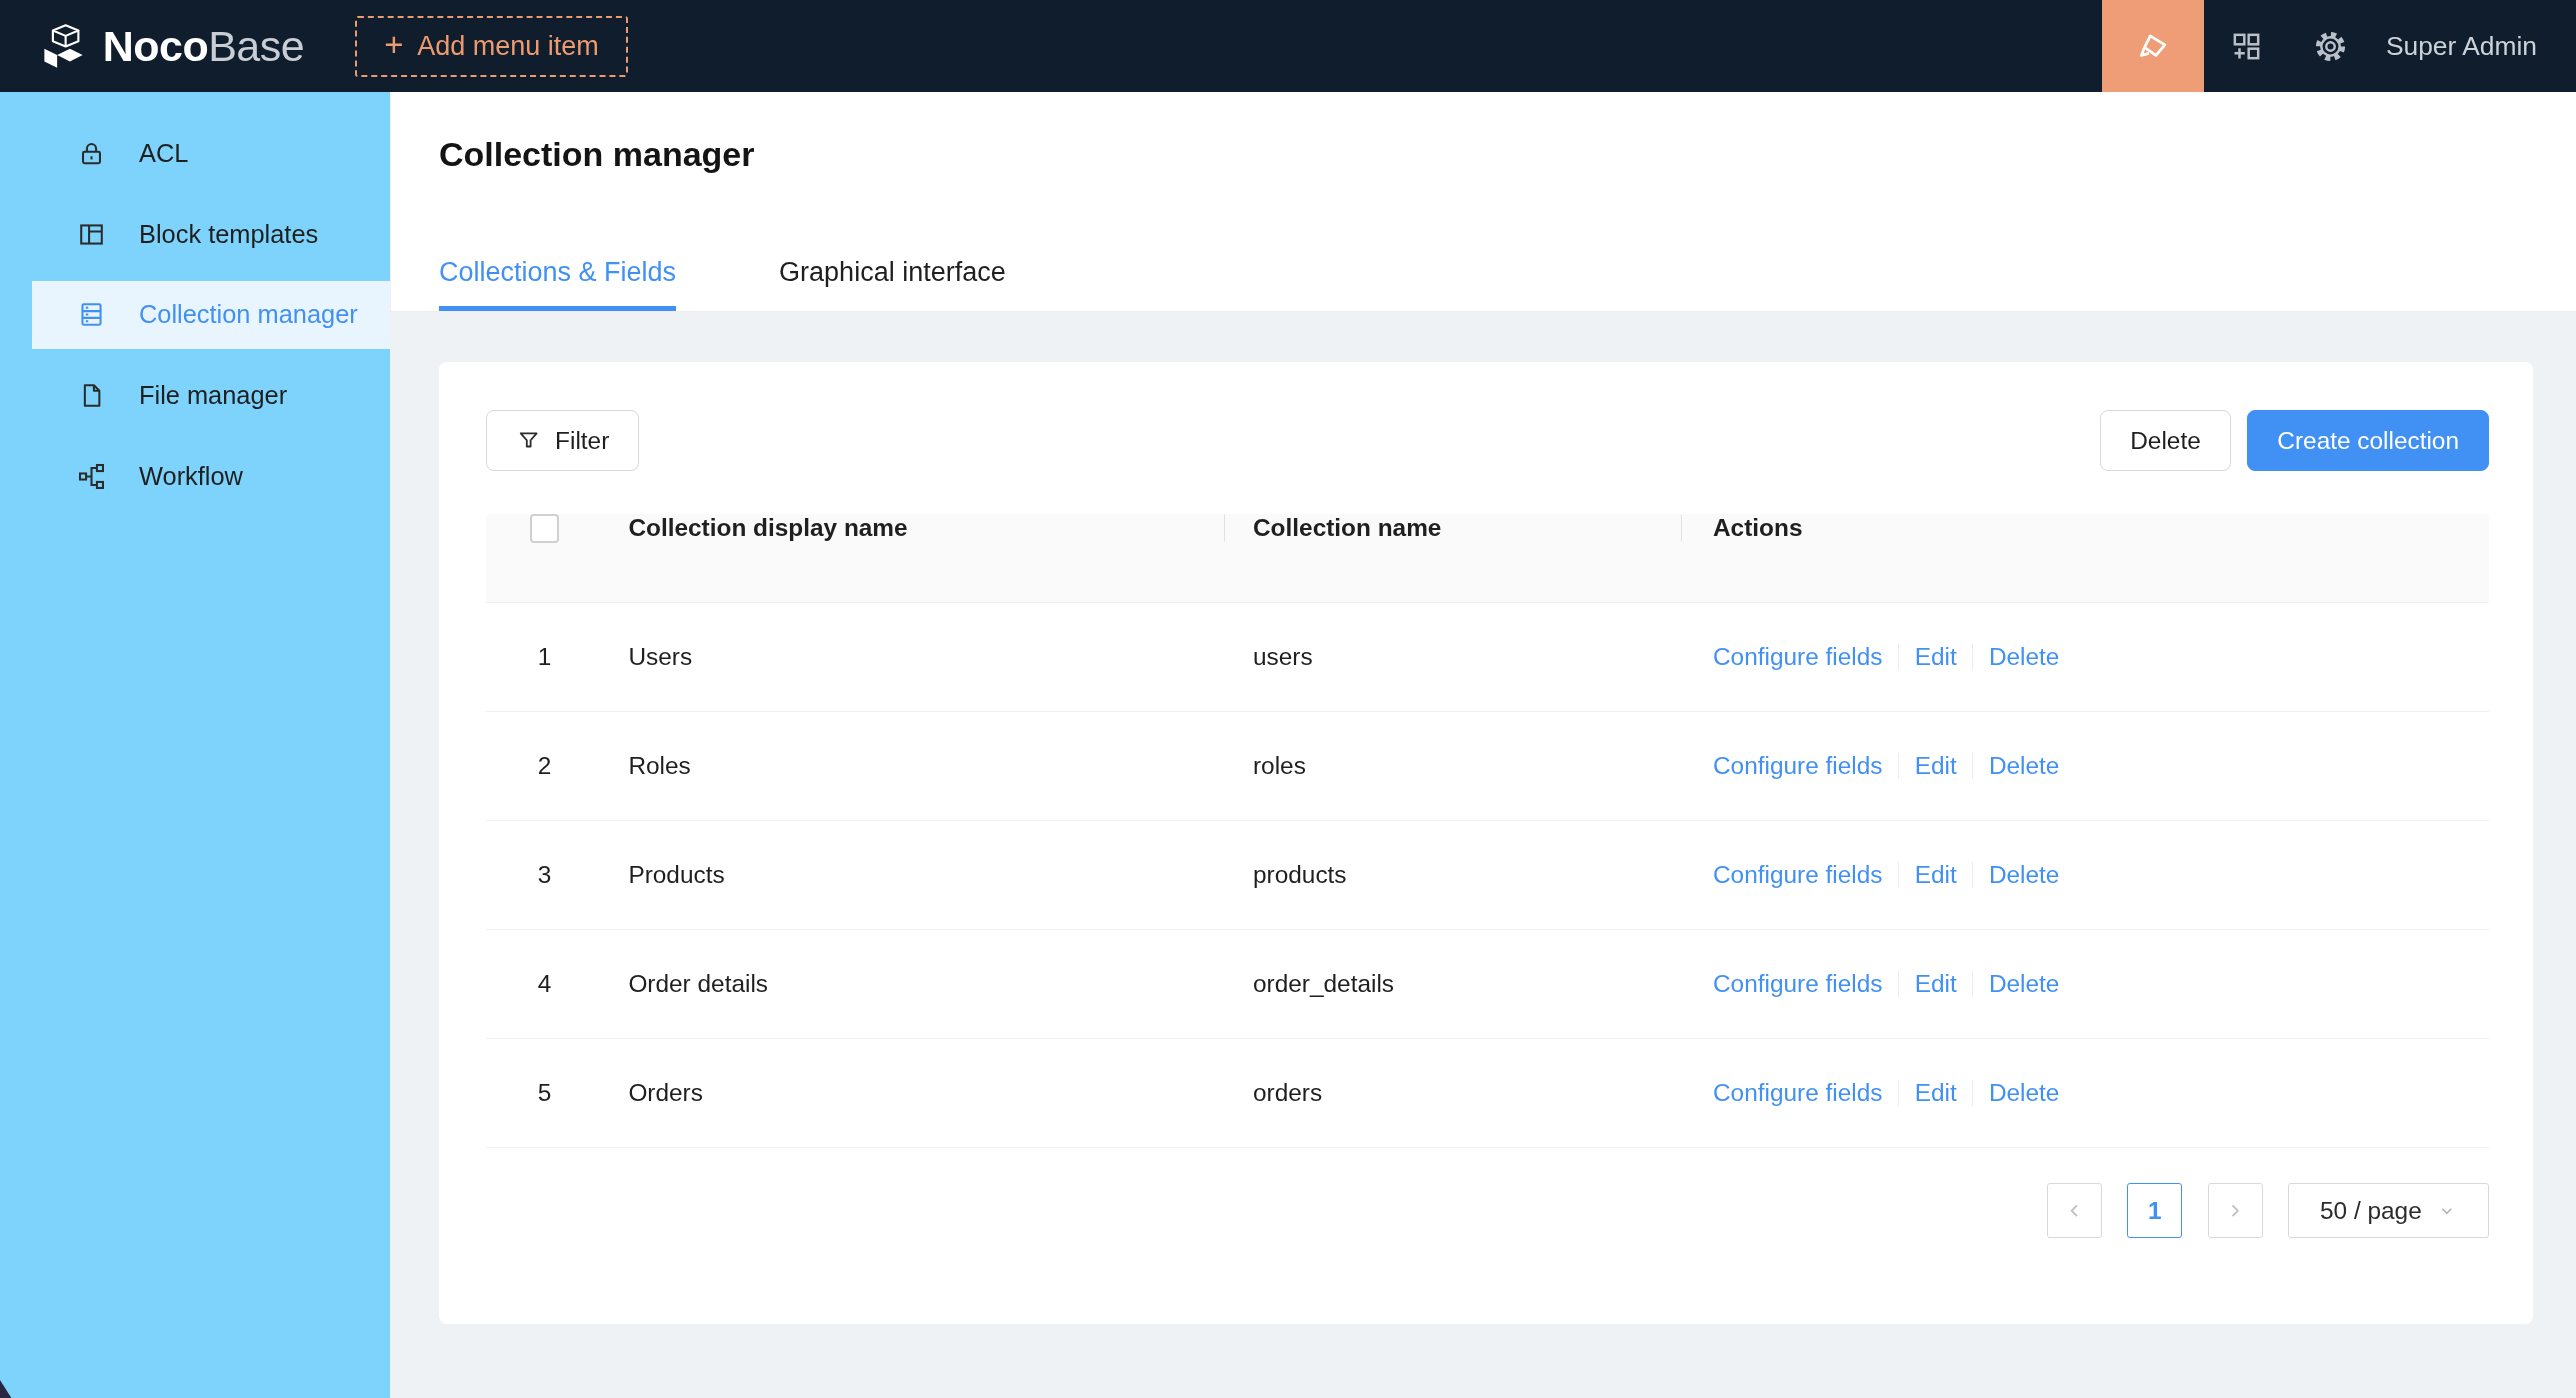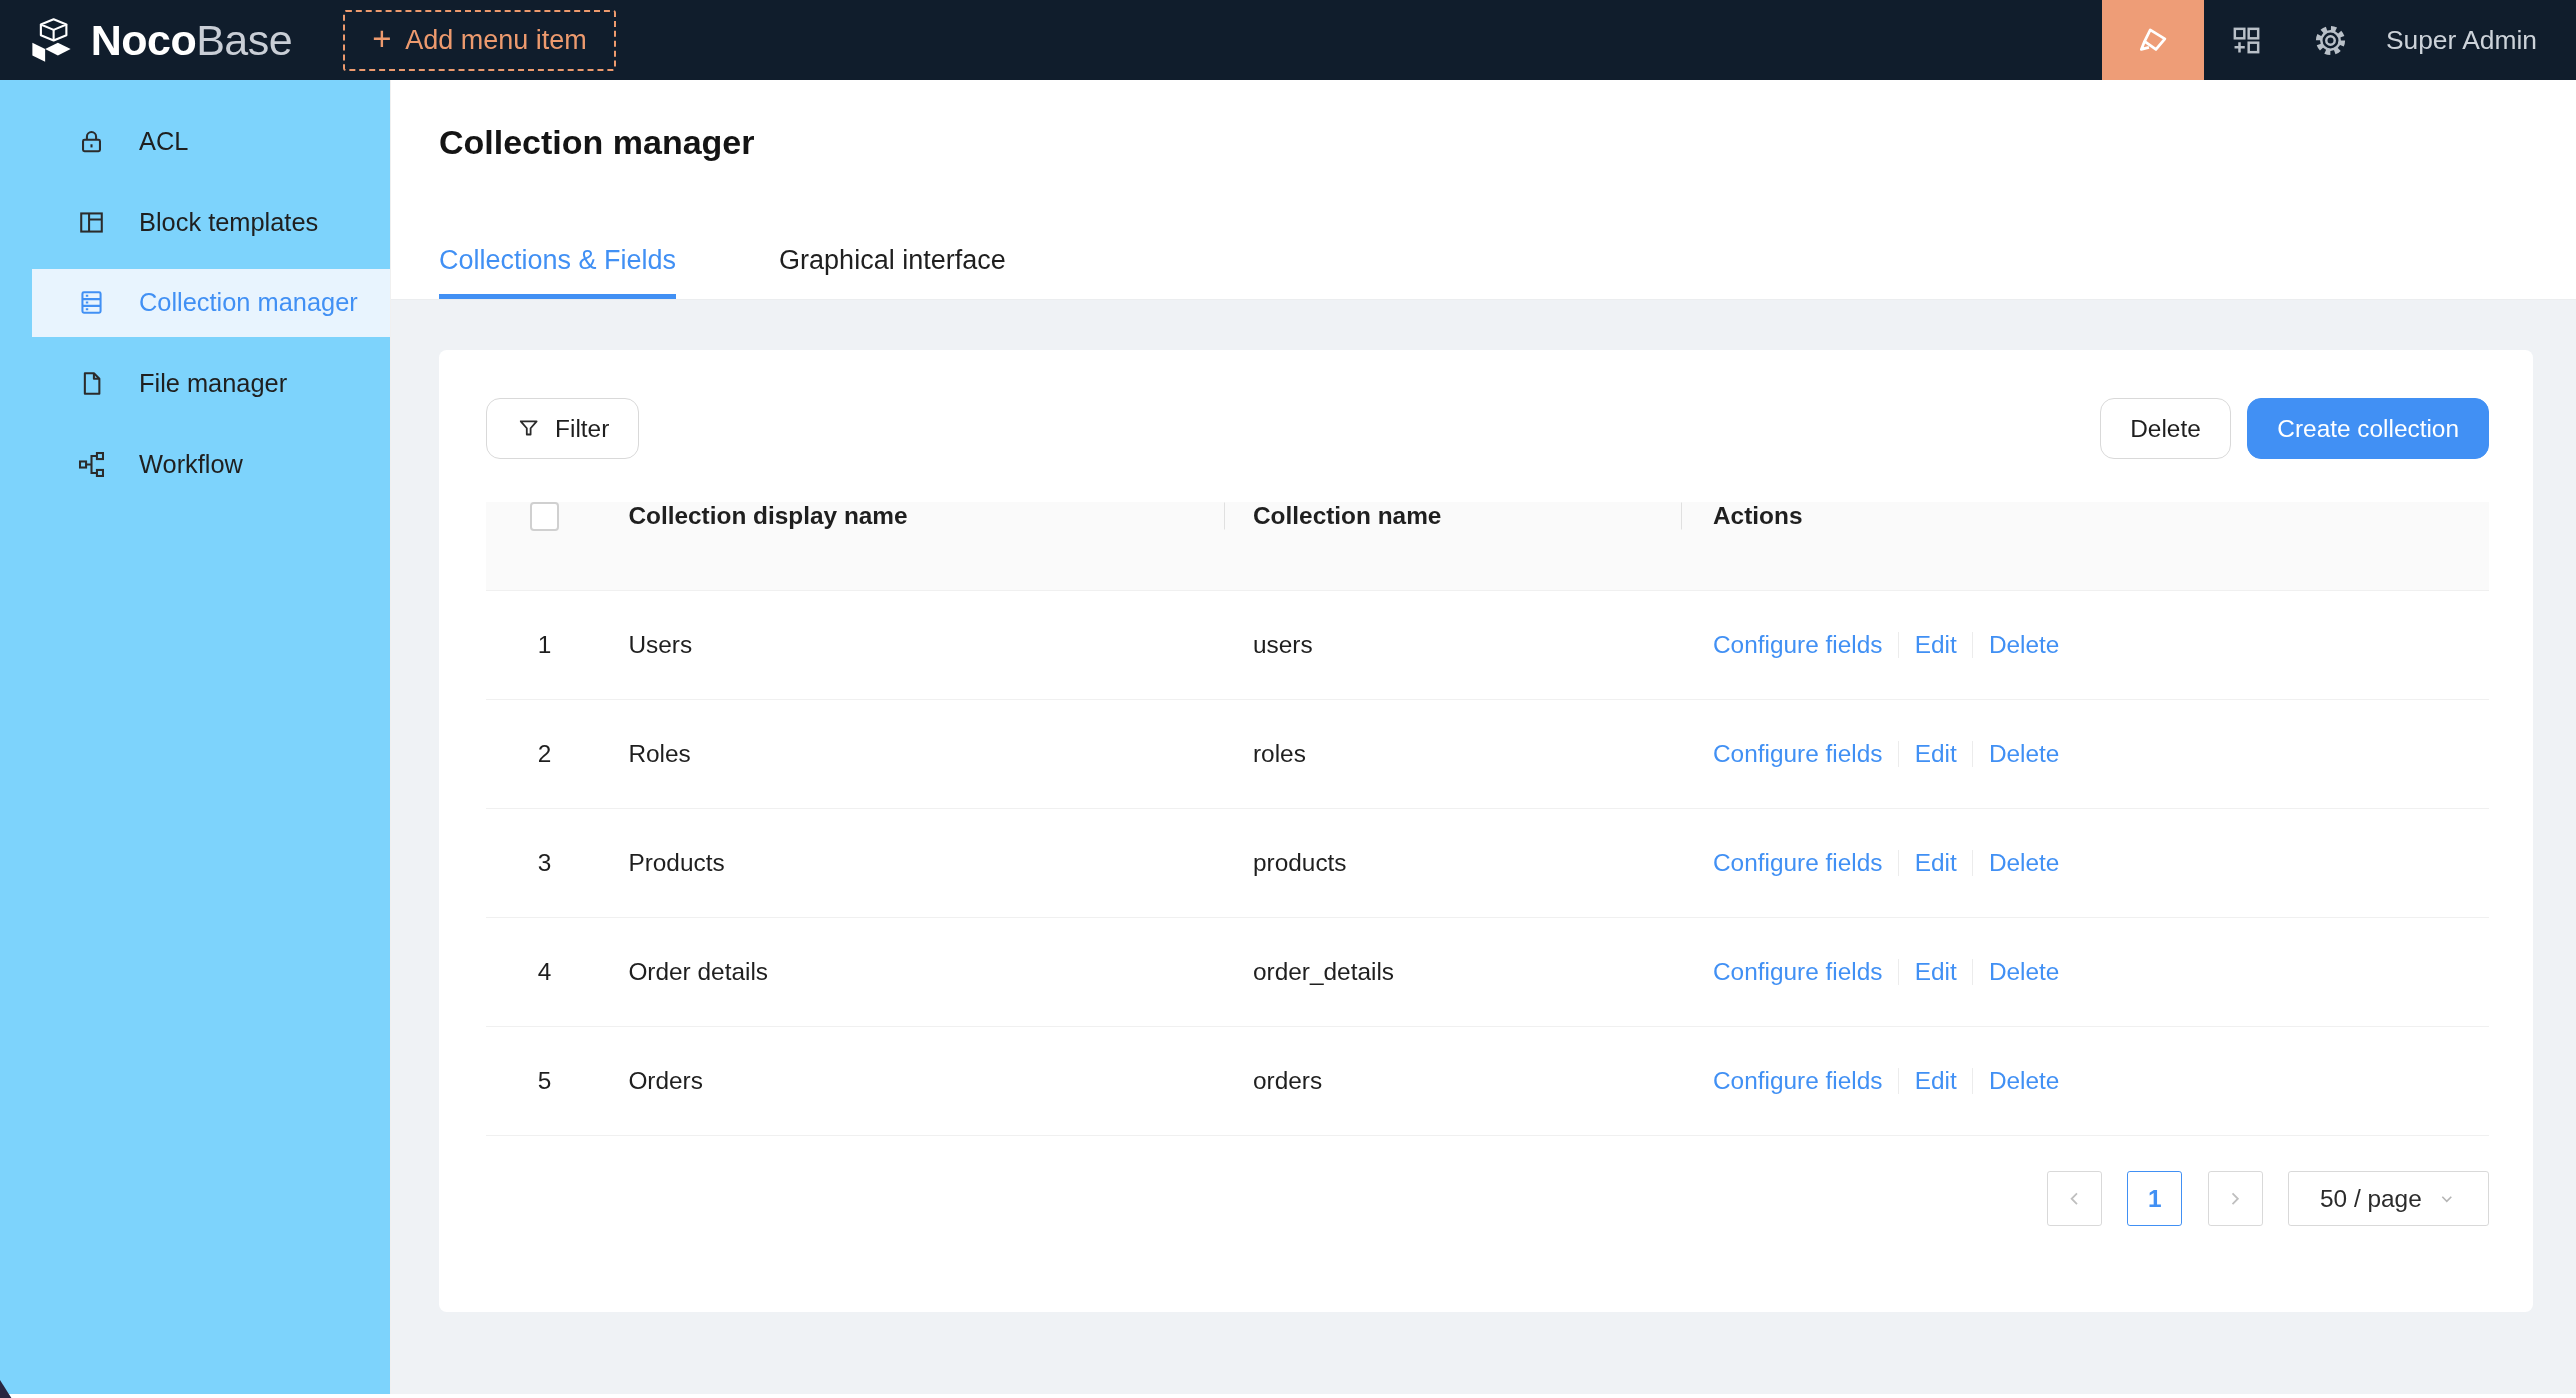--- a/index.html
+++ b/index.html
@@ -13,21 +13,21 @@
     --btn-border:#d9d9d9;
     --text:#1f1f1f;
     --nav-icon:#b9c0c8;
     --nav-user:#ccd2d9;
   }
   *{margin:0;padding:0;box-sizing:border-box;}
   html,body{width:2576px;height:1399px;overflow:hidden;}
   body{font-family:"Liberation Sans","DejaVu Sans",sans-serif;color:var(--text);background:#fff;position:relative;}
 
   
-  .navbar{height:80px;background:var(--navy);display:flex;align-items:center;padding-left:26px;}
+  .navbar{height:92px;background:var(--navy);display:flex;align-items:center;padding-left:38px;}
   .logo{display:flex;align-items:center;gap:13.7px;}
   .logo-text{font-size:43px;letter-spacing:-0.5px;white-space:nowrap;}
   .logo-bold{color:#fff;font-weight:800;}
   .logo-light{color:#c9ced6;font-weight:300;}
   .add-menu-btn{margin-left:51px;height:61px;display:flex;align-items:center;gap:13.7px;
     padding:0 27px;background:transparent;border:2px dashed var(--salmon);border-radius:2.9px;
     color:var(--salmon);font-size:27px;cursor:pointer;font-family:inherit;}
   .add-menu-btn .plus{font-size:33px;font-weight:300;line-height:1;margin-top:-2.9px;}
   .nav-right{margin-left:auto;display:flex;align-items:center;height:100%;}
   .nav-iconbtn{height:100%;display:flex;align-items:center;justify-content:center;background:transparent;border:none;cursor:pointer;}
@@ -53,21 +53,21 @@
   .tab{font-size:27px;padding-bottom:23.5px;position:relative;cursor:pointer;color:var(--text);}
   .tab.active{color:var(--blue);}
   .tab.active::after{content:"";position:absolute;left:0;right:0;bottom:0;height:4.9px;background:var(--blue);}
 
   .content{flex:1;background:var(--page-bg);padding:50px 43px 0 48px;}
   .card{background:#fff;border-radius:7.8px;height:962px;padding:48px 44px 0 47px;}
 
   
   .toolbar{display:flex;align-items:center;}
   .btn{height:61px;display:inline-flex;align-items:center;justify-content:center;gap:13.7px;
-    padding:0 29px;font-size:24.4px;font-family:inherit;border-radius:14px;cursor:pointer;
+    padding:0 29px;font-size:24.4px;font-family:inherit;border-radius:8px;cursor:pointer;
     background:#fff;border:1px solid var(--btn-border);color:var(--text);}
   .btn svg{width:25.4px;height:25.4px;stroke:#2b2b2b;}
   .toolbar-right{margin-left:auto;display:flex;gap:16.6px;}
   .btn-primary{background:var(--blue);border-color:var(--blue);color:#fff;}
 
   
   .table{margin-top:43px;}
   .thead{display:flex;align-items:flex-start;height:89px;background:#fafafa;border-bottom:1px solid var(--border);font-weight:700;font-size:24.4px;}
   .trow{display:flex;align-items:center;height:109px;border-bottom:1px solid var(--border);font-size:24.4px;}
   .c0{width:117px;display:flex;align-items:center;justify-content:center;flex:none;}

